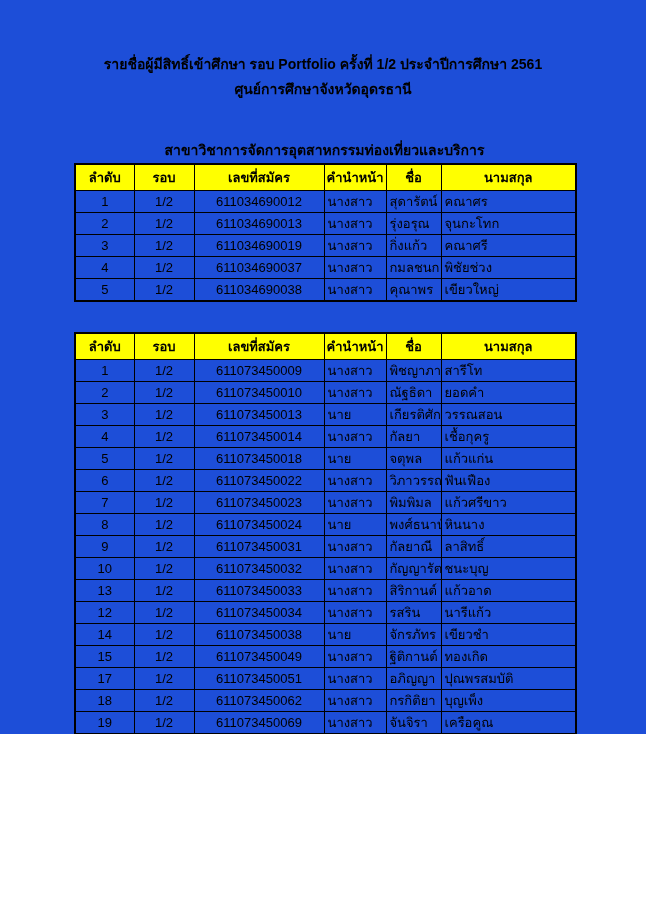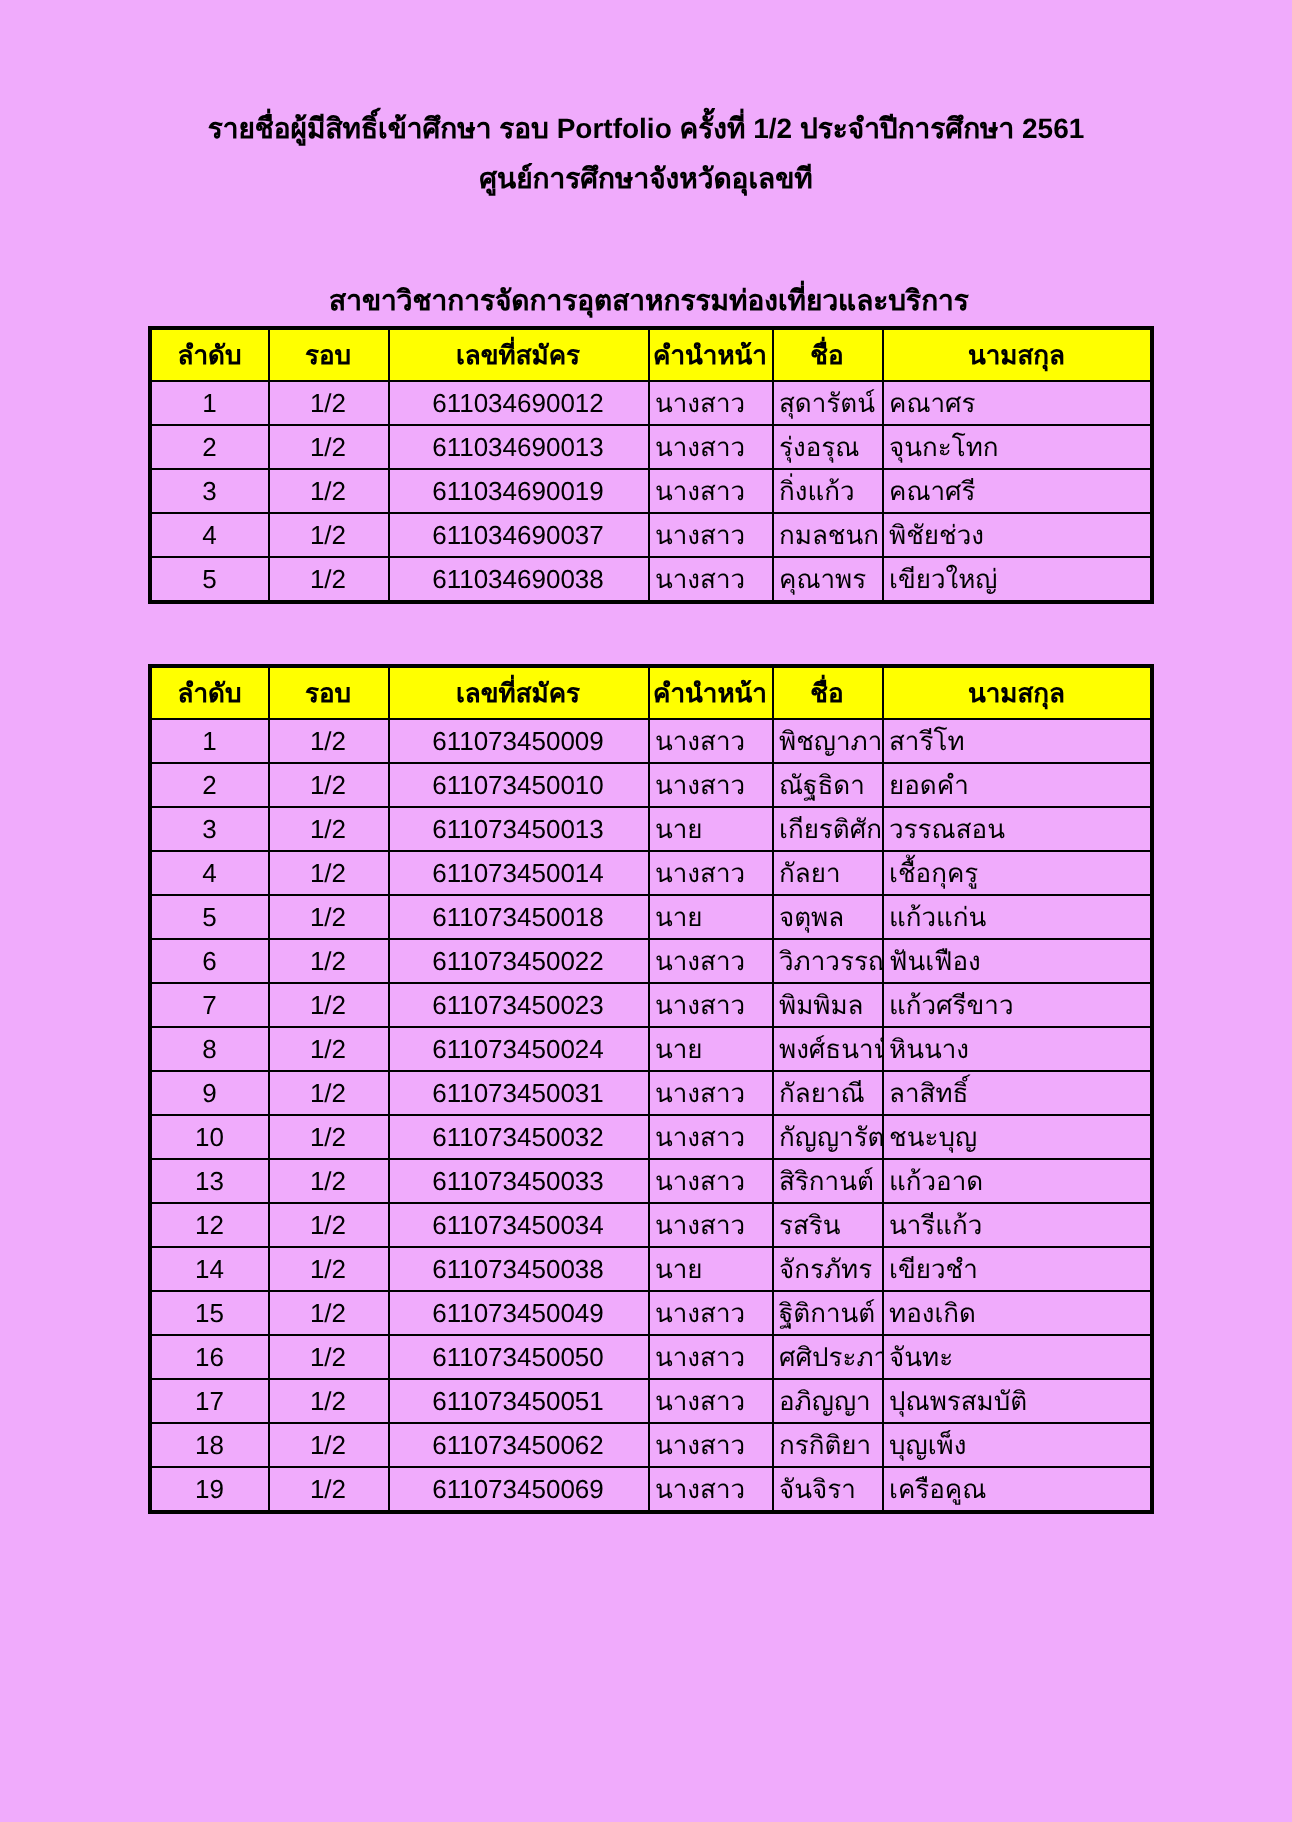--- a/index.html
+++ b/index.html
@@ -1,17 +1,17 @@
 <!DOCTYPE html>
 <html><head>
 <meta charset="utf-8">
 <style>
   html,body { margin:0; padding:0; background:#ffffff; }
   .page {
-    width:646px; height:911px; background:#f0abfc; color:#000;
+    width:646px; height:734px; background:#1d4ed8; color:#000;
     font-family:"Liberation Sans", sans-serif;
     box-sizing:border-box; padding-top:52px; position:relative;
     overflow:hidden;
   }
   .doc-header { text-align:center; }
   .doc-header .line { font-size:14px; font-weight:bold; line-height:25px; }
   .tables { margin-left:74px; width:501px; }
   .table-block + .table-block { margin-top:30px; }
   .program-title { text-align:center; font-size:14px; font-weight:bold; line-height:25px;margin-top:36px; }
   table.student-table {
@@ -34,21 +34,21 @@
   table.student-table td { height:21px; }
   td.c0, td.c1, td.c2 { text-align:center; }
   td.c3, td.c4, td.c5 { text-align:left; padding-left:3px !important; }
 </style>
 </head>
 <body>
 
 <div class="page">
   <div class="doc-header">
     <div class="line">รายชื่อผู้มีสิทธิ์เข้าศึกษา รอบ Portfolio ครั้งที่ 1/2 ประจำปีการศึกษา 2561</div>
-    <div class="line">ศูนย์การศึกษาจังหวัดอุเลขที</div>
+    <div class="line">ศูนย์การศึกษาจังหวัดอุดรธานี</div>
   </div>
   <div class="tables" id="tables">
       <div class="table-block">
         <div class="program-title">สาขาวิชาการจัดการอุตสาหกรรมท่องเที่ยวและบริการ</div>
         <table class="student-table">
           <colgroup>
             <col class="w0">
             <col class="w1">
             <col class="w2">
             <col class="w3">
@@ -236,28 +236,20 @@
             </tr>
             <tr>
               <td class="c0">15</td>
               <td class="c1">1/2</td>
               <td class="c2">611073450049</td>
               <td class="c3">นางสาว</td>
               <td class="c4">ฐิติกานต์</td>
               <td class="c5">ทองเกิด</td>
             </tr>
             <tr>
-              <td class="c0">16</td>
-              <td class="c1">1/2</td>
-              <td class="c2">611073450050</td>
-              <td class="c3">นางสาว</td>
-              <td class="c4">ศศิประภา</td>
-              <td class="c5">จันทะ</td>
-            </tr>
-            <tr>
               <td class="c0">17</td>
               <td class="c1">1/2</td>
               <td class="c2">611073450051</td>
               <td class="c3">นางสาว</td>
               <td class="c4">อภิญญา</td>
               <td class="c5">ปุณพรสมบัติ</td>
             </tr>
             <tr>
               <td class="c0">18</td>
               <td class="c1">1/2</td>

